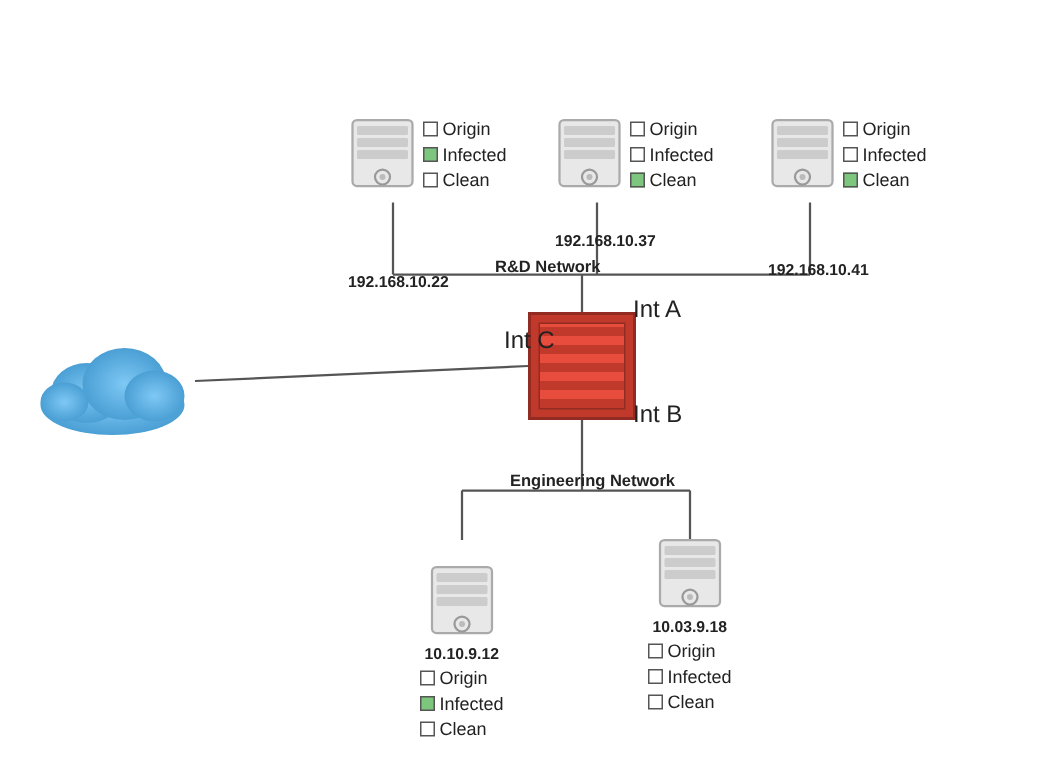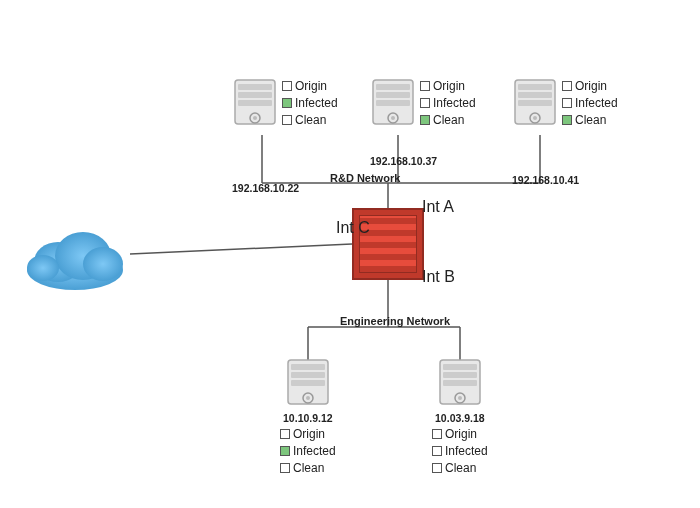--- a/index.html
+++ b/index.html
@@ -251,21 +251,21 @@
         <span>Infected</span>
       </div>
       <div class="checkbox-row">
         <div class="cb green"></div>
         <span>Clean</span>
       </div>
     </div>
     <div class="server-label" style="margin-top:44px; font-size:10.5px;">192.168.10.41</div>
   </div>
 
-  <div class="server" style="position:absolute; left:280px; top:358px; align-items:center;">
+  <div class="server" style="position:absolute; left:280px; top:376px; align-items:center;">
     <svg class="server-icon" viewBox="0 0 46 52">
       <rect x="3" y="2" width="40" height="44" rx="3" ry="3" fill="#e8e8e8" stroke="#aaa" stroke-width="1.5"></rect>
       <rect x="6" y="6" width="34" height="6" rx="1" fill="#ccc"></rect>
       <rect x="6" y="14" width="34" height="6" rx="1" fill="#ccc"></rect>
       <rect x="6" y="22" width="34" height="6" rx="1" fill="#ccc"></rect>
       <circle cx="23" cy="40" r="5" fill="none" stroke="#999" stroke-width="1.5"></circle>
       <circle cx="23" cy="40" r="2" fill="#bbb"></circle>
     </svg>
     <div class="server-label" style="font-size:10.5px;">10.10.9.12</div>
     <div class="checkbox-group">

